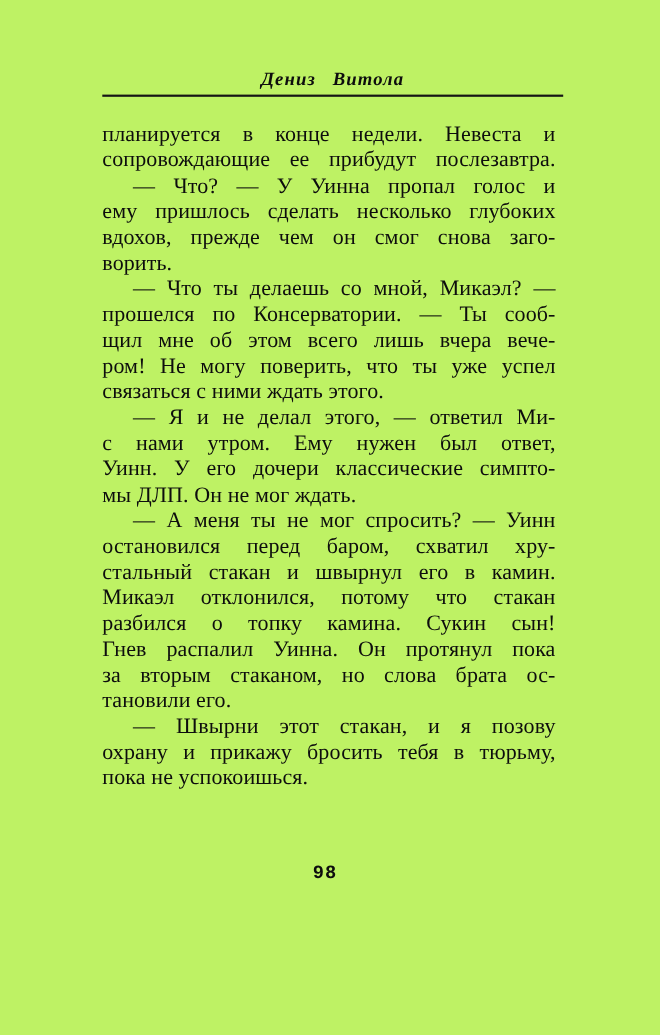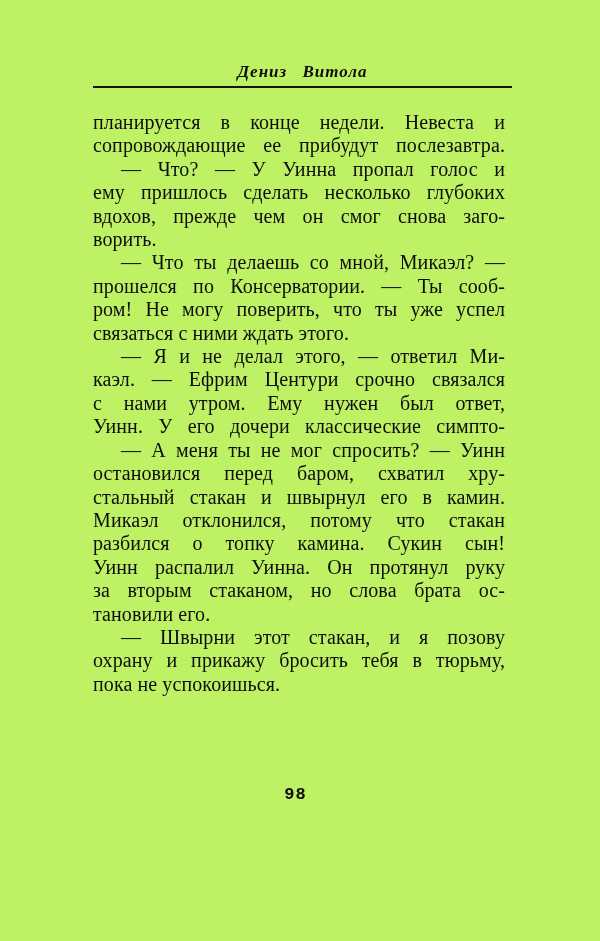--- a/index.html
+++ b/index.html
@@ -81,32 +81,33 @@
   <div class="header-rule"></div>
   <div class="body-text" id="body-text">
       <div class="line fill">планируется в конце недели. Невеста и</div>
       <div class="line fill">сопровождающие ее прибудут послезавтра.</div>
       <div class="line fill indent">— Что? — У Уинна пропал голос и</div>
       <div class="line fill">ему пришлось сделать несколько глубоких</div>
       <div class="line fill">вдохов, прежде чем он смог снова заго-</div>
       <div class="line">ворить.</div>
       <div class="line fill indent">— Что ты делаешь со мной, Микаэл? —</div>
       <div class="line fill">прошелся по Консерватории. — Ты сооб-</div>
+      <div class="line fill">щил мне об этом всего лишь вчера вече-</div>
       <div class="line fill">ром! Не могу поверить, что ты уже успел</div>
       <div class="line">связаться с ними ждать этого.</div>
       <div class="line fill indent">— Я и не делал этого, — ответил Ми-</div>
-      <div class="line fill">каэл. — Ефрим Центури срочно связался</div>
       <div class="line fill">с нами утром. Ему нужен был ответ,</div>
       <div class="line fill">Уинн. У его дочери классические симпто-</div>
+      <div class="line">мы ДЛП. Он не мог ждать.</div>
       <div class="line fill indent">— А меня ты не мог спросить? — Уинн</div>
       <div class="line fill">остановился перед баром, схватил хру-</div>
       <div class="line fill">стальный стакан и швырнул его в камин.</div>
       <div class="line fill">Микаэл отклонился, потому что стакан</div>
       <div class="line fill">разбился о топку камина. Сукин сын!</div>
-      <div class="line fill">Уинн распалил Уинна. Он протянул руку</div>
+      <div class="line fill">Гнев распалил Уинна. Он протянул пока</div>
       <div class="line fill">за вторым стаканом, но слова брата ос-</div>
       <div class="line">тановили его.</div>
       <div class="line fill indent">— Швырни этот стакан, и я позову</div>
       <div class="line fill">охрану и прикажу бросить тебя в тюрьму,</div>
       <div class="line">пока не успокоишься.</div>
     </div>
   <div class="page-number">98</div>
 </div>
 
 </body></html>

